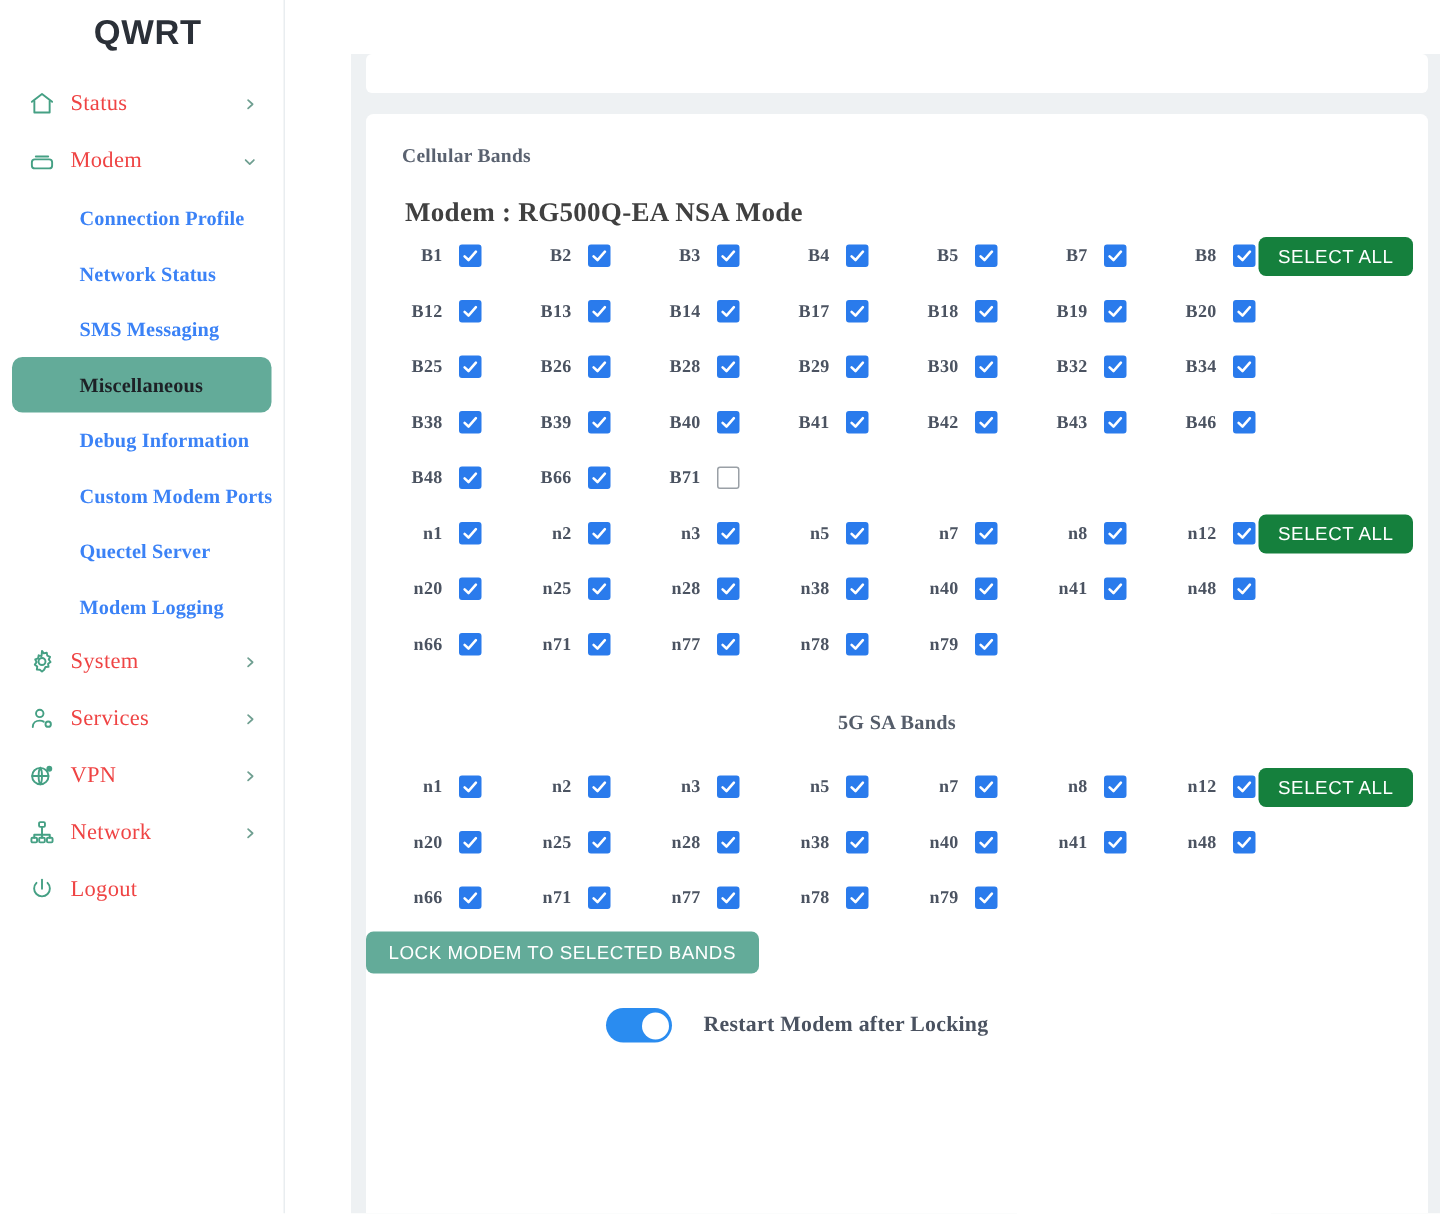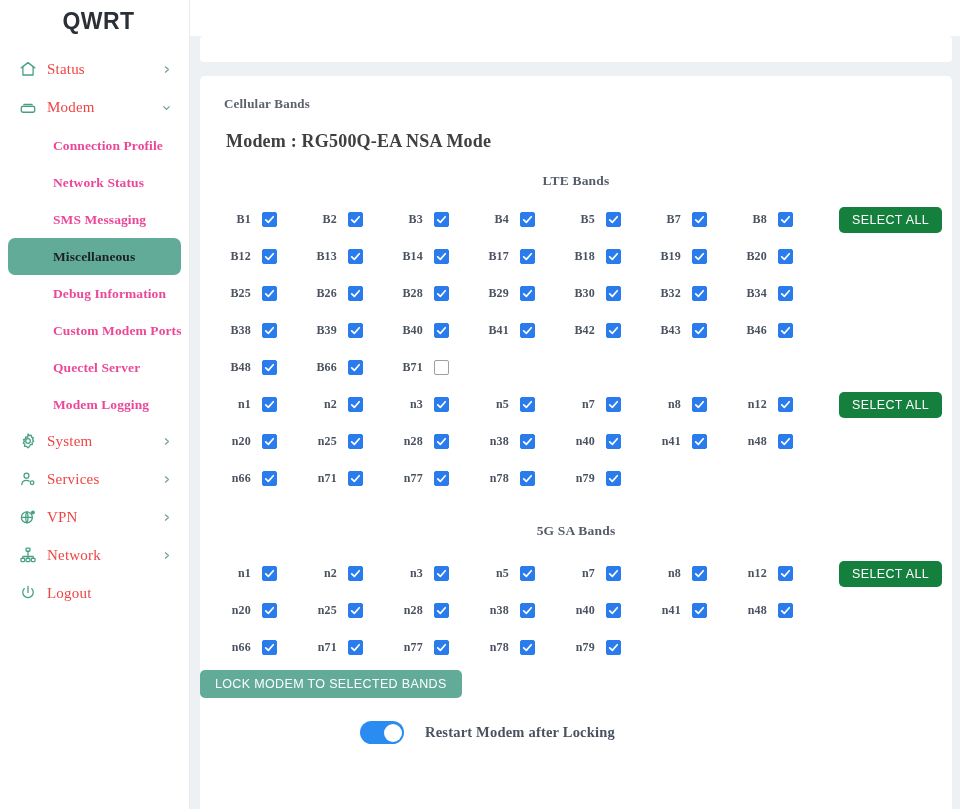--- a/index.html
+++ b/index.html
@@ -13,20 +13,21 @@
     background: #ffffff;
     font-family: "Liberation Serif", serif;
     -webkit-font-smoothing: antialiased;
   }
   #app {
     position: relative;
     width: 960px;
     height: 809px;
     display: flex;
     background: #ffffff;
+    gap: 44px;
   }
 
   
   #sidebar {
     width: 190px;
     min-width: 190px;
     height: 809px;
     background: #ffffff;
     border-right: 1px solid #e9edf0;
     box-sizing: border-box;
@@ -100,21 +101,21 @@
     padding-left: 45px;
     border-radius: 7px;
     box-sizing: border-box;
     margin-bottom: 0px;
     cursor: pointer;
   }
   .sub-label {
     font-family: "Liberation Serif", serif;
     font-weight: bold;
     font-size: 13.5px;
-    color: #ec4899;
+    color: #3b82f6;
     white-space: nowrap;
     letter-spacing: .1px;
   }
   .sub-row.active {
     background: #63ab99;
   }
   .sub-row.active .sub-label {
     color: #1d2126;
   }
 
@@ -438,21 +439,20 @@
 
   <div id="main">
     <div class="top-strip"></div>
     <div class="stub-card"></div>
 
     <div class="band-card">
       <div class="card-title">Cellular Bands</div>
       <div class="modem-line">Modem : RG500Q-EA NSA Mode</div>
 
       <div id="sections-host">
-          <div class="section-head" style="margin-top: 21px; margin-bottom: 12px;">LTE Bands</div>
           <div class="grid-wrap">
             <div class="band-row">
               <div class="band-cell">
                 <span class="band-name">B1</span>
                 <span class="cbx on" role="checkbox" aria-checked="true">
                   <svg width="13" height="13" viewBox="0 0 20 20" fill="none" stroke="#ffffff" stroke-width="2.6" stroke-linecap="round" stroke-linejoin="round">
                     <path d="M4.2 10.6 8.2 14.4 15.8 5.8"></path>
                   </svg>
                 </span>
               </div>

